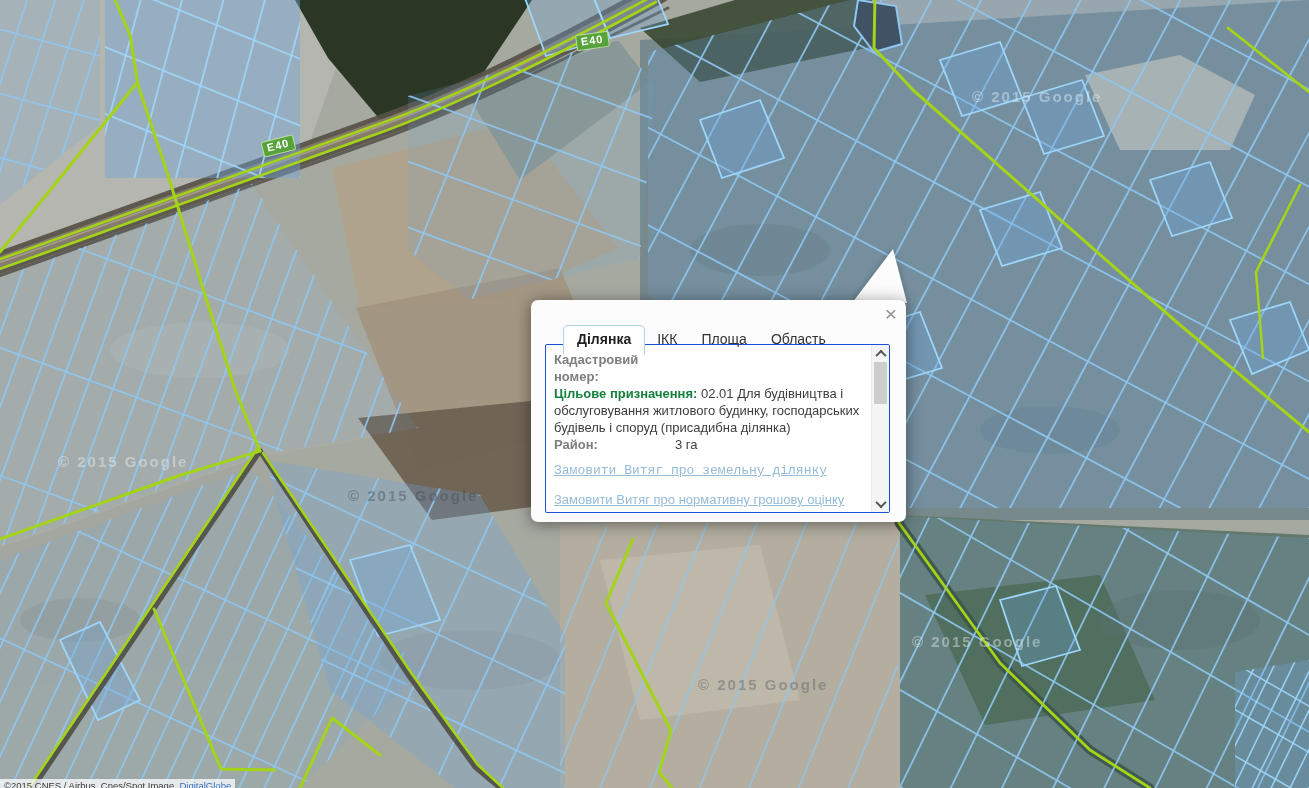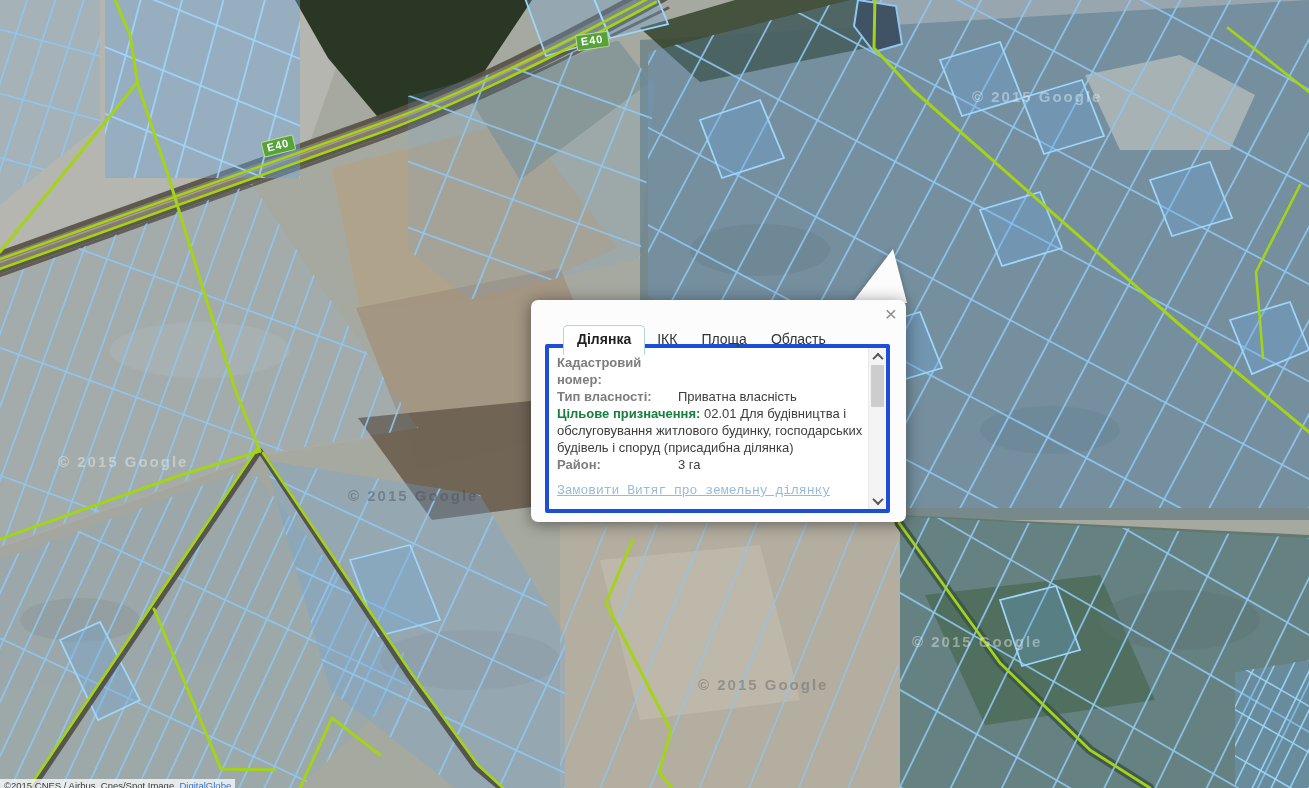--- a/index.html
+++ b/index.html
@@ -50,21 +50,21 @@
   }
   #tabs{position:absolute;left:32px;top:17px;display:flex;align-items:flex-end;font-size:14px;z-index:2;}
   .tab{padding:6px 12px 7px;color:#333;cursor:pointer;white-space:nowrap;}
   .tab.active{
     background:#fff;border:1px solid #aed3ea;border-bottom:1px solid #fff;
     border-radius:5px 5px 0 0;font-weight:bold;color:#1f1f1f;
     padding:5px 13px 7px;margin-bottom:-1px;margin-top:8px;
   }
   #panel{
     position:absolute;left:14px;top:44px;width:345px;height:169px;
-    background:#fff;border:4px solid #1d4ed8;border-radius:2px;
+    background:#fff;border:1px solid #1d4ed8;border-radius:2px;
     display:flex;box-sizing:border-box;
   }
   #panel-content{
     flex:1;padding:6px 3px 6px 8px;font-size:13px;line-height:17px;color:#3d3d3d;
     overflow:hidden;
   }
   .frow{display:flex;}
   .flbl{width:121px;flex-shrink:0;font-weight:bold;color:#7d7d7d;}
   .fval{color:#3d3d3d;}
   .fval.kad{font-weight:bold;color:#111;}
@@ -419,24 +419,20 @@
       <div class="tab">ІКК</div>
       <div class="tab">Площа</div>
       <div class="tab">Область</div>
     </div>
 
     <div id="panel">
       <div id="panel-content">
         <div class="frow">
           <span class="flbl">Кадастровий номер:</span>
         </div>
-        <div class="frow">
-          <span class="flbl">Тип власності:</span>
-          <span class="fval">Приватна власність</span>
-        </div>
         <div class="fpara">
           <span class="flbl-inline">Цільове призначення:</span>
           <span class="fval">02.01 Для будівництва і обслуговування житлового будинку, господарських будівель і споруд (присадибна ділянка)</span>
         </div>
         <div class="frow">
           <span class="flbl">Район:</span>
           <span class="fval">3 га</span>
         </div>
         <a class="plink" id="link1">Замовити Витяг про земельну ділянку</a>
         <a class="plink" id="link2">Замовити Витяг про нормативну грошову оцінку</a>

